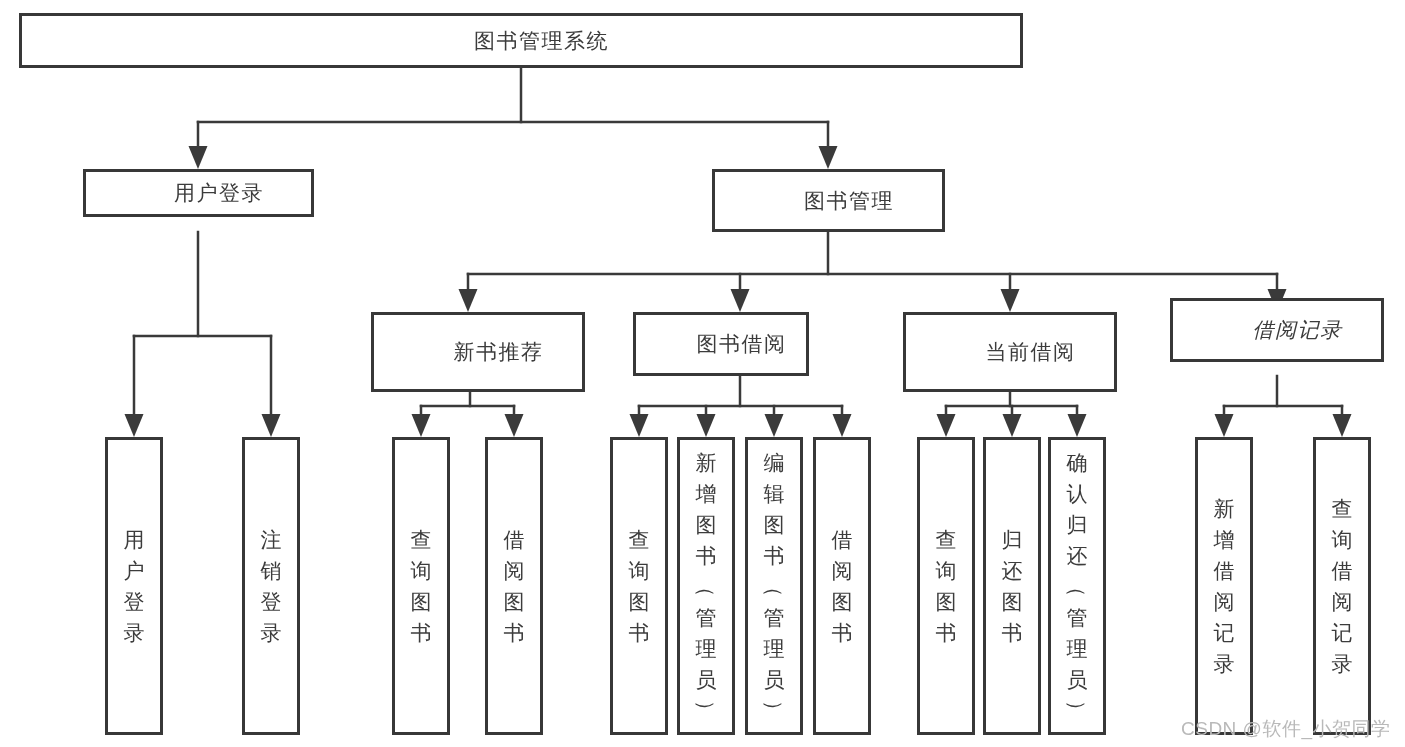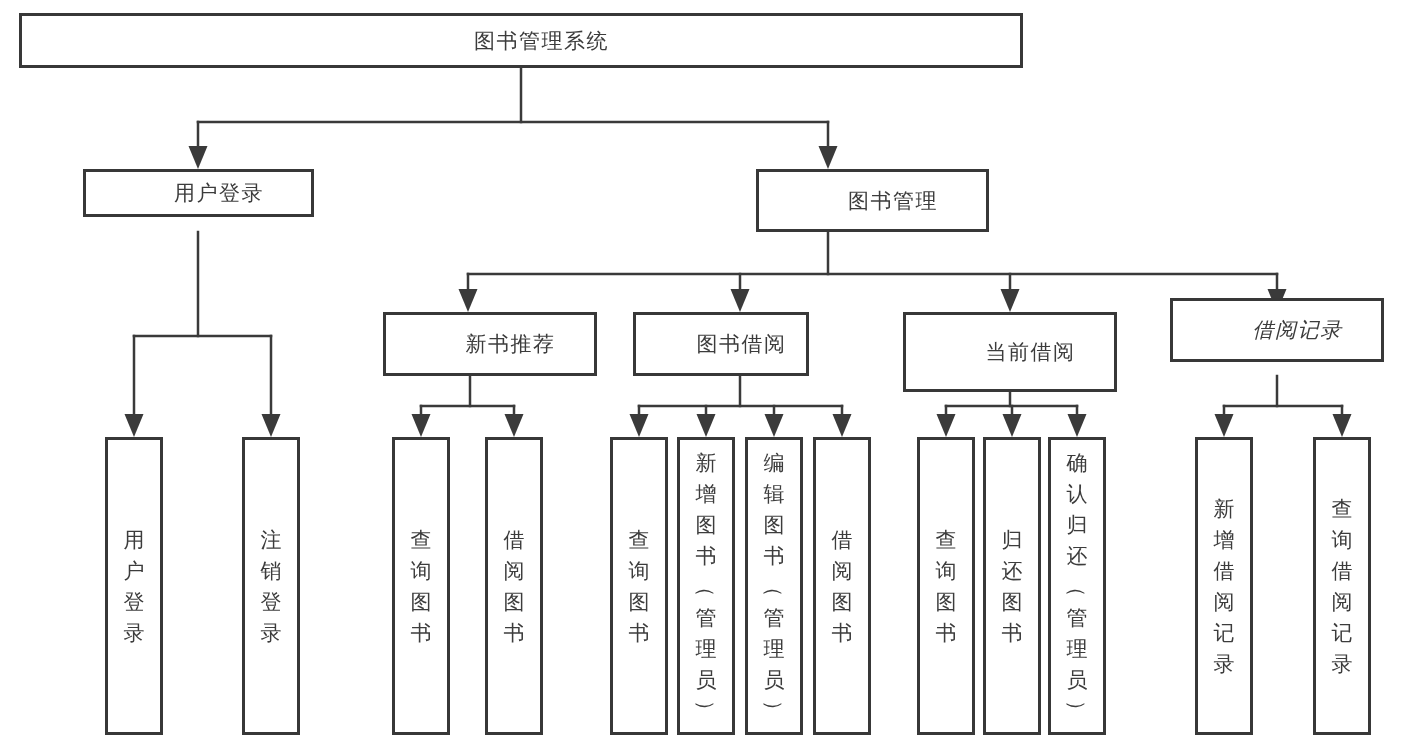--- a/index.html
+++ b/index.html
@@ -105,23 +105,23 @@
       <line x1="1224" y1="406" x2="1342" y2="406" stroke="#3a3a3a" stroke-width="2.5" stroke-linecap="square"></line>
       <line x1="1224" y1="406" x2="1224" y2="418" stroke="#3a3a3a" stroke-width="2.5" stroke-linecap="square"></line>
       <polygon points="1214.5,414 1233.5,414 1224,437" fill="#3a3a3a"></polygon>
       <line x1="1342" y1="406" x2="1342" y2="418" stroke="#3a3a3a" stroke-width="2.5" stroke-linecap="square"></line>
       <polygon points="1332.5,414 1351.5,414 1342,437" fill="#3a3a3a"></polygon>
     </svg>
 
   <div class="node hbox" style="left:19px; top:13px; width:1004px; height:55px;">图书管理系统</div>
 
   <div class="node hbox" style="left:83px; top:169px; width:231px; height:48px;">用户登录</div>
-  <div class="node hbox" style="left:712px; top:169px; width:233px; height:63px;margin-left:44px;">图书管理</div>
-
-  <div class="node hbox" style="left:383px; top:312px; width:214px; height:64px;">新书推荐</div>
+  <div class="node hbox" style="left:712px; top:169px; width:233px; height:63px;">图书管理</div>
+
+  <div class="node hbox" style="left:371px; top:312px; width:214px; height:80px;">新书推荐</div>
   <div class="node hbox" style="left:633px; top:312px; width:176px; height:64px;">图书借阅</div>
   <div class="node hbox" style="left:903px; top:312px; width:214px; height:80px;">当前借阅</div>
   <div class="node hbox" style="left:1170px; top:298px; width:214px; height:64px;font-style:italic;">借阅记录</div>
 
   <div class="node vbox" style="left:105px; top:437px; width:58px; height:298px;">
       <span class="vchar">用</span>
       <span class="vchar">户</span>
       <span class="vchar">登</span>
       <span class="vchar">录</span>
     </div>
@@ -214,13 +214,14 @@
     </div>
   <div class="node vbox" style="left:1313px; top:437px; width:58px; height:298px;">
       <span class="vchar">查</span>
       <span class="vchar">询</span>
       <span class="vchar">借</span>
       <span class="vchar">阅</span>
       <span class="vchar">记</span>
       <span class="vchar">录</span>
     </div>
 
+  <div class="watermark">CSDN @软件_小贺同学</div>
 </div>
 
 </body></html>

